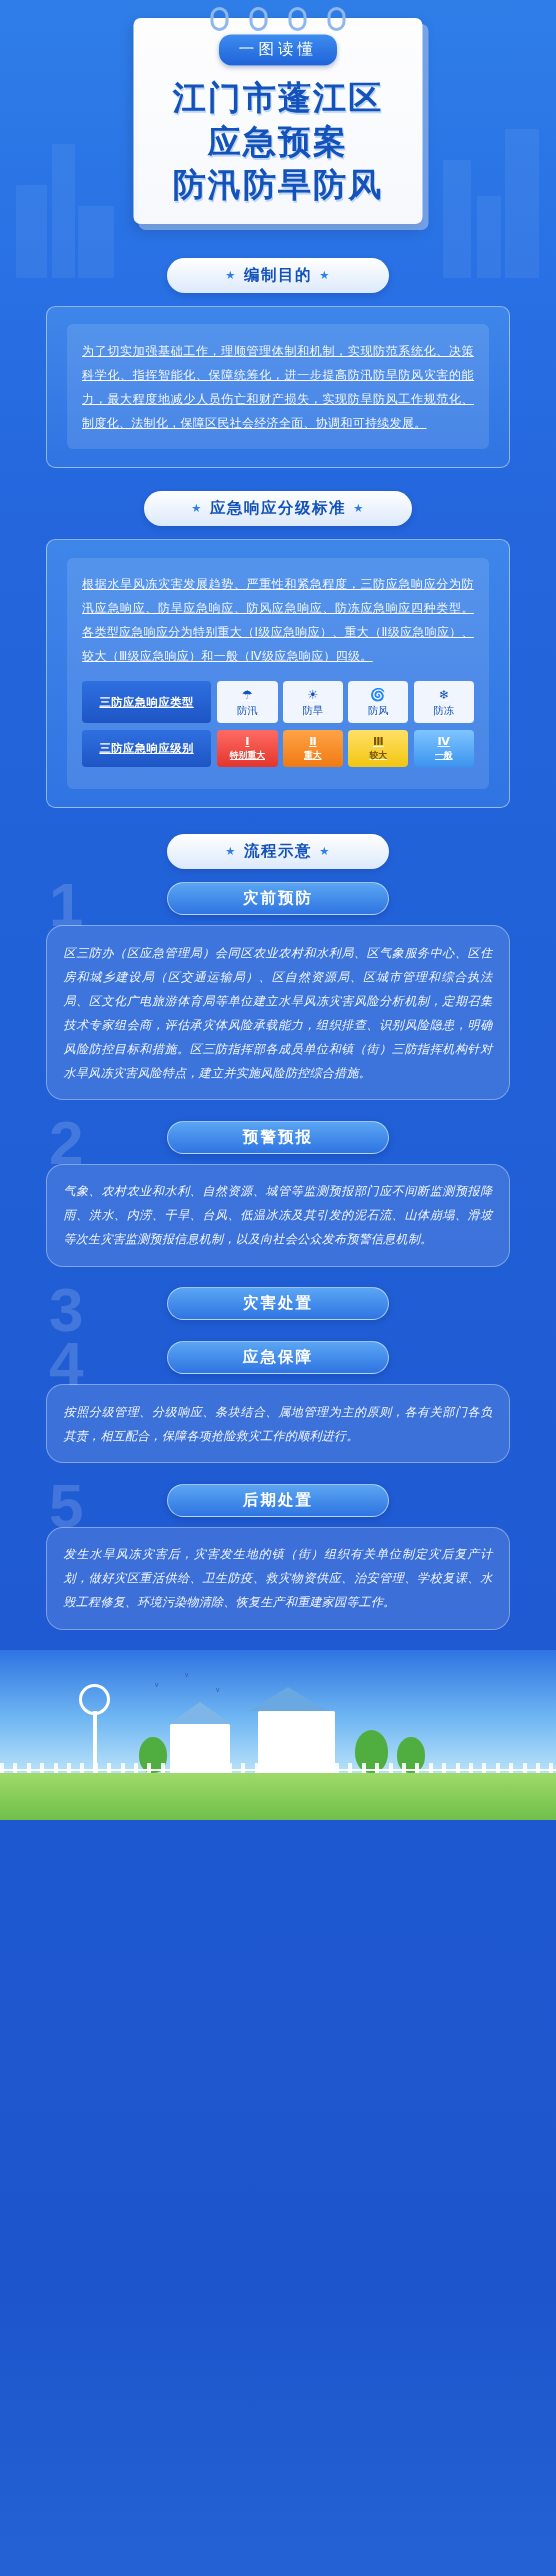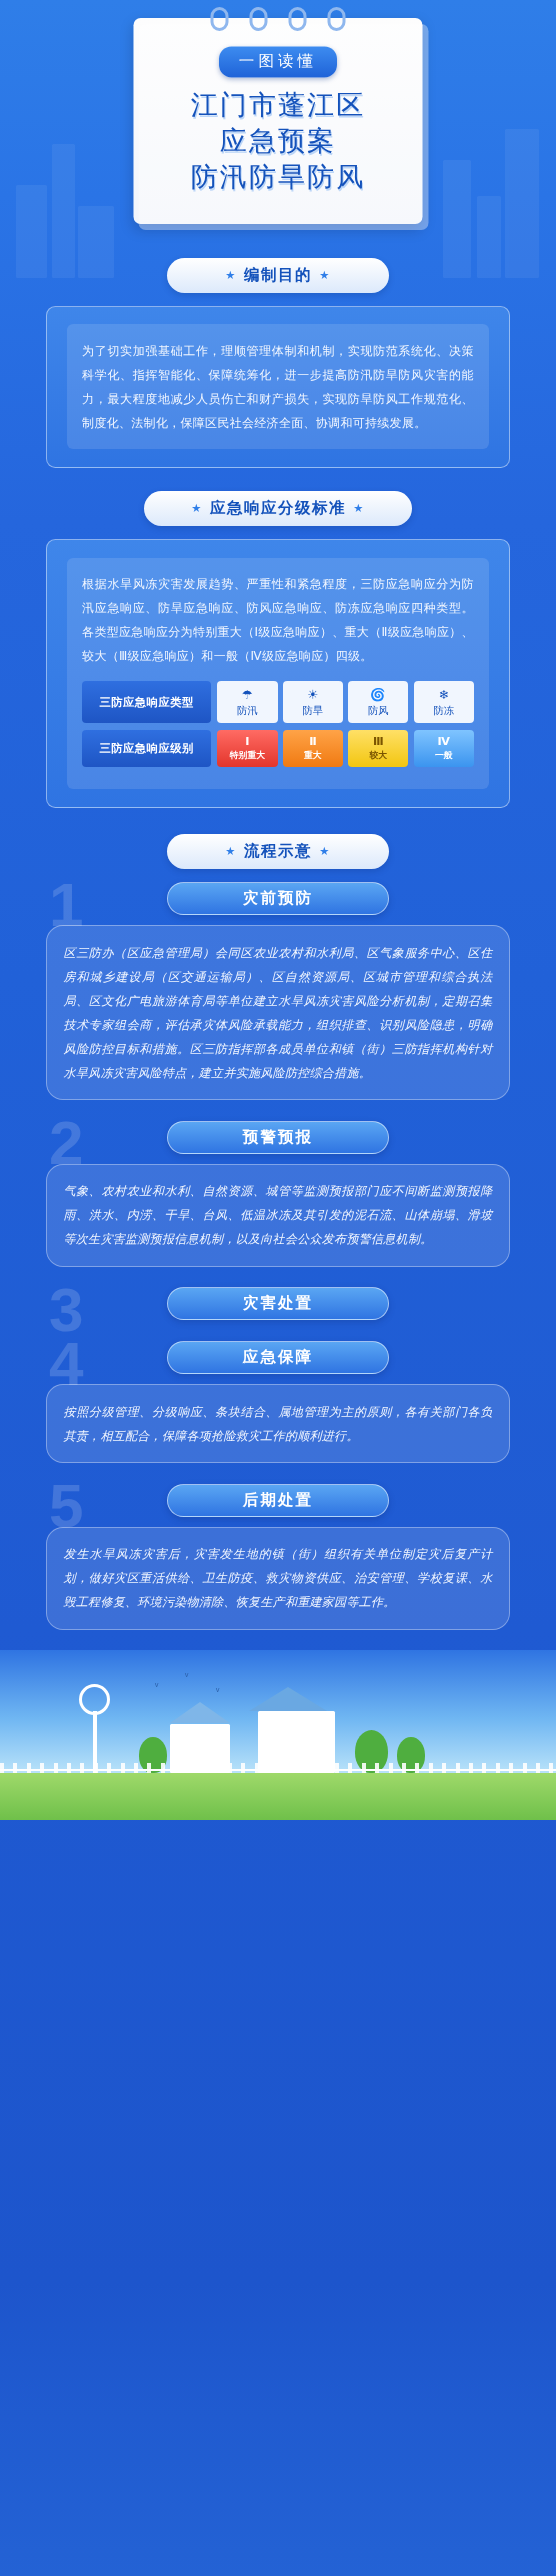--- a/index.html
+++ b/index.html
@@ -81,22 +81,22 @@
     background: linear-gradient(180deg,#3d8cf0,#1f63d8);
     color: #fff;
     font-size: 15.5px;
     letter-spacing: 4.1px;
     padding: 5.2px 19.6px;
     border-radius: 12.4px;
     margin-bottom: 11px;
     box-shadow: 0 2.1px 5.2px rgba(20,60,140,.35);
   }
   .hero-line {
-    font-size: 27px;
-    font-weight: normal;
+    font-size: 33px;
+    font-weight: bold;
     letter-spacing: 2.1px;
     line-height: 1.32;
     color: #1452bb;
     text-shadow: 1px 1.5px 0 #bcd6f7;
   }
 
   
   .sec-title {
     margin: 0 auto 13.4px;
     width: 222px;
@@ -116,20 +116,21 @@
   .star { color:#2f7ee8; font-size: 11.3px; }
 
   
   .card {
     width: 464px;
     margin: 0 auto 23px;
     background: linear-gradient(180deg,#3f86ea 0%, #2f74e2 100%);
     border: 1px solid rgba(255,255,255,.45);
     border-radius: 9.3px;
     padding: 17.5px 19.6px;
+    text-decoration: underline;
   }
   .card-inner {
     background: rgba(255,255,255,.12);
     border-radius: 6.2px;
     padding: 14.4px 15.5px;
   }
   .body-text {
     font-size: 12px;
     line-height: 2.0;
     text-align: justify;

